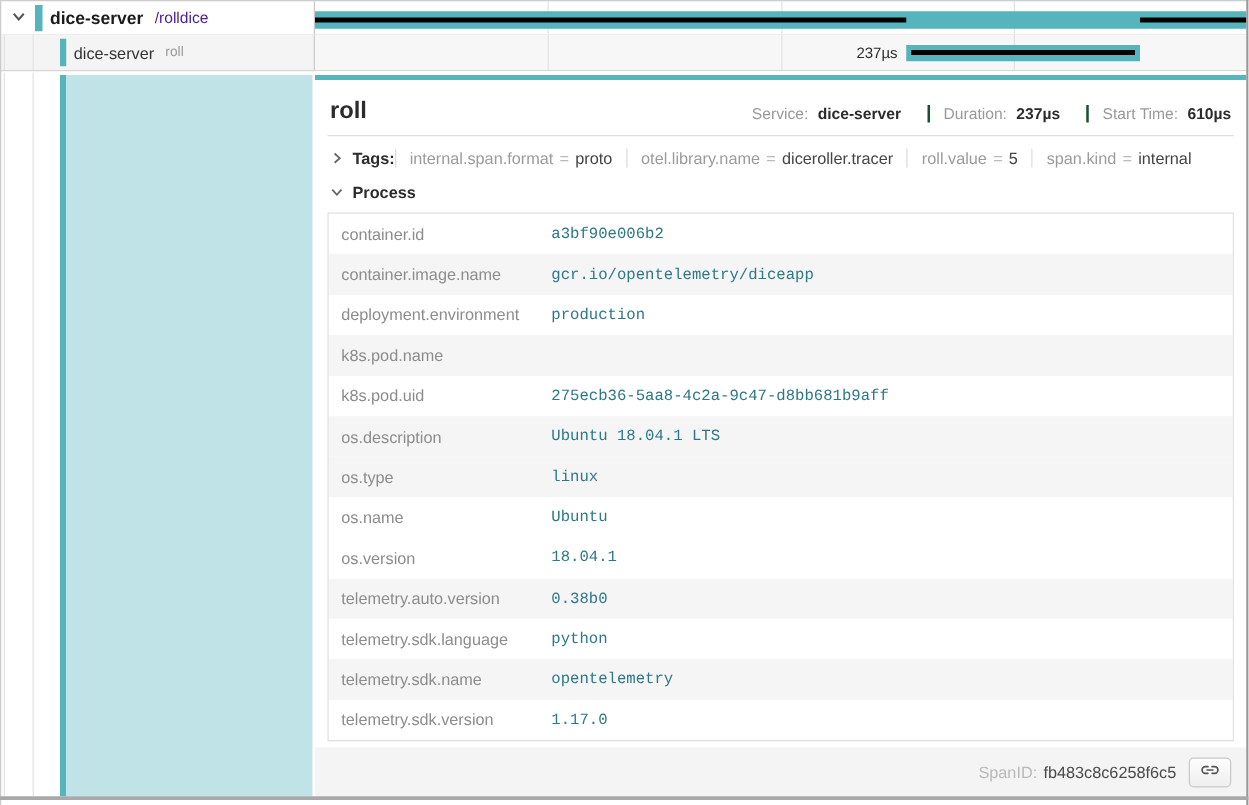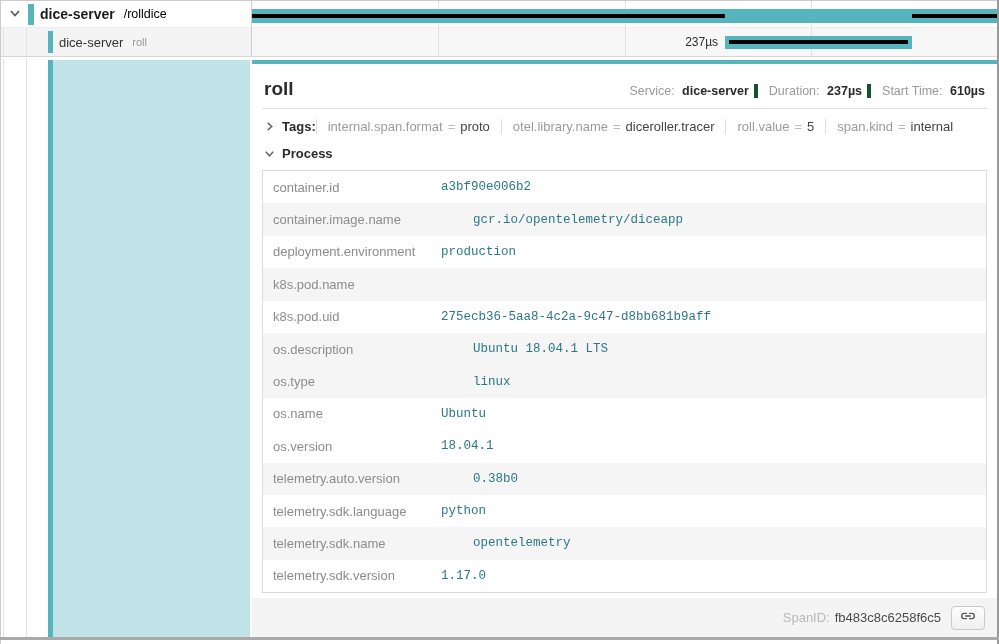--- a/index.html
+++ b/index.html
@@ -20,21 +20,21 @@
 
   .tree-cell { position:absolute; left:0; top:0; width:252px; height:100%;
                border-right:1px solid #ccc; display:flex; align-items:center; cursor:pointer; }
   #row1 .tree-cell { background:#fff; border-bottom:1px solid #ededed; }
   #row2 .tree-cell { background:#f4f4f4; }
 
   .chev-btn { width:18px; height:18px; margin-left:6px; display:flex; align-items:center;
               justify-content:center; cursor:pointer; background:none; border:none; padding:0; }
   .tree-stripe1 { width:6px; height:21px; background:#56b4bc; margin-left:4px; flex-shrink:0; }
   .svc1 { margin-left:6px; font-size:14px; font-weight:bold; color:#1b1b1b; }
-  .op1  { margin-left:9px; font-size:12.5px; color:#000000; }
+  .op1  { margin-left:9px; font-size:12.5px; color:#4c1d95; }
 
   .indent-guide { position:absolute; top:0; bottom:0; width:1px; background:#e3e3e3; }
   .tree-stripe2 { position:absolute; left:48px; top:3px; bottom:3px; width:5px; background:#56b4bc; }
   .svc2 { margin-left:59px; font-size:13px; color:#333; }
   .op2  { margin-left:9px; font-size:11px; color:#9a9a9a; }
 
   
   .tl-cell { position:absolute; left:252px; right:2px; top:0; height:100%; cursor:pointer; }
   #row1 .tl-cell { background:#fff; border-bottom:1px solid #ededed; }
   #row2 .tl-cell { background:#f7f7f7; }
@@ -58,38 +58,38 @@
 
   
   .detail { position:absolute; left:252px; top:57px; width:745px; height:580px; background:#fff; }
   .accent { margin:3px 0 0 0; height:4px; background:#56b4bc; }
   .d-inner { padding:0 10px; }
 
   .d-header { display:flex; align-items:flex-end; justify-content:space-between;
               padding:15px 2px 10px 2px; border-bottom:1px solid #e0e0e0; }
   .d-title { font-size:19px; font-weight:bold; color:#2b2b2b; line-height:1; }
   .d-meta { display:flex; align-items:baseline; font-size:12.5px; color:#999; }
-  .meta-group { padding-left:11px; margin-left:5px; border-left:4px solid #14532d; white-space:nowrap; }
+  .meta-group { padding-left:11px; margin-left:21px; border-left:2px solid #14532d; white-space:nowrap; }
   .meta-group:first-child { border-left:none; padding-left:0; margin-left:0; }
   .meta-val { color:#2b2b2b; font-weight:bold; margin-left:4px; }
 
   .tags-row { display:flex; align-items:center; padding:10px 2px 9px 2px; font-size:13px; cursor:pointer; }
   .sec-chev { display:flex; align-items:center; margin-right:7px; }
   .sec-label { font-weight:bold; color:#2b2b2b; }
   .tag-item { padding:0 11px; border-left:1px solid #ddd; white-space:nowrap; }
   .tag-item:first-of-type { border-left:none; padding-left:12px; }
   .tag-key { color:#9b9b9b; }
   .tag-eq  { color:#bbb; margin:0 5px; }
   .tag-val { color:#444; }
 
   .process-row { display:flex; align-items:center; padding:3px 2px 9px 2px; font-size:13px; cursor:pointer; }
 
   .kv-table { border:1px solid #ddd; }
   .kv-row { display:flex; align-items:center; height:32.4px; background:#fff; }
-  .kv-row.alt { background:#f5f5f5;gap:32px; }
+  .kv-row.alt { background:#f5f5f5; }
   .kv-key { width:168px; padding-left:10px; flex-shrink:0; font-size:13px; color:#8c8c8c; }
   .kv-val { padding-left:10px; font-family:"Liberation Mono", monospace; font-size:12.5px; color:#2d7887; }
 
   .d-footer { position:absolute; left:0; right:0; bottom:0; height:39px; background:#f4f4f4;
               display:flex; align-items:center; justify-content:flex-end; padding-right:12px; font-size:13px;text-align:center; }
   .spanid-label { color:#b9b9b9; margin-right:5px; }
   .spanid-value { color:#4a4a4a; }
   .link-btn { margin-left:10px; width:34px; height:24px; border:1px solid #c9c9c9; border-radius:4px;
               background:linear-gradient(#fdfdfd,#efefef); display:flex; align-items:center;
               justify-content:center; cursor:pointer; padding:0; }

